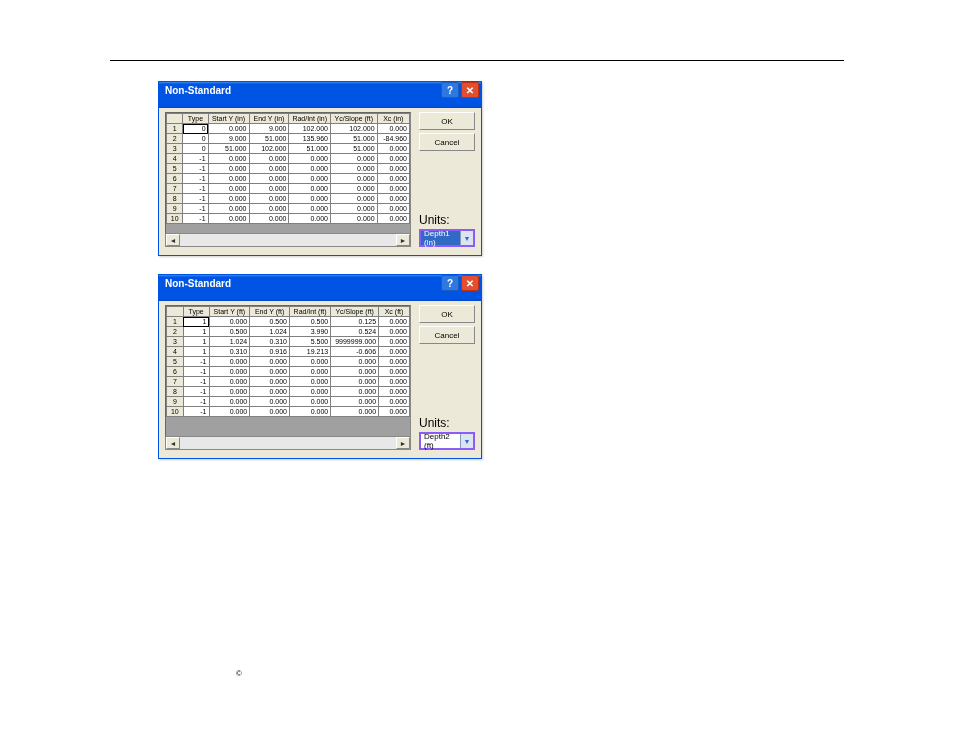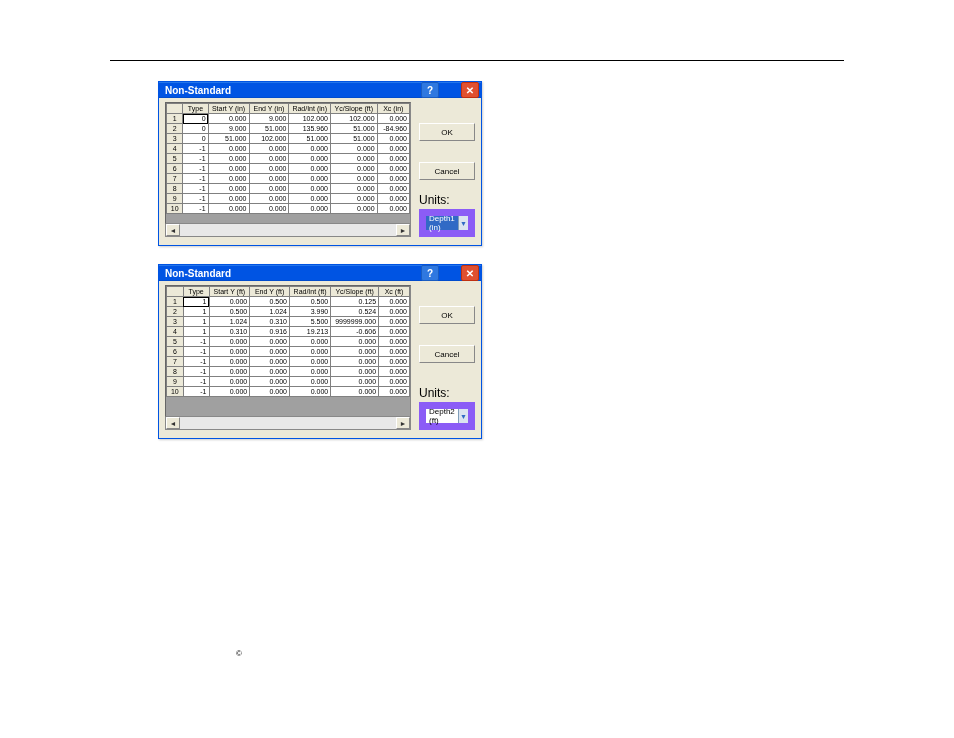--- a/index.html
+++ b/index.html
@@ -22,25 +22,24 @@
     border: 1px solid #0054E3;
     margin: 8px 0 18px 108px;
     background: #ECE9D8;
     box-shadow: 1px 1px 2px rgba(0,0,0,0.2);
   }
   .titlebar {
     height: 16px;
     background: linear-gradient(to bottom, #3C8CF0 0%, #0054E3 8%, #0054E3 92%, #0046C0 100%);
     display: flex;
     align-items: center;
-    padding: 0 2px 0 6px;
+    padding: 0 2px 10px 6px;
     color: #fff;
     font-weight: bold;
     font-size: 10px;
-    gap: 20px;
   }
   .titlebar .title-text { flex: 1; }
   .tbicon {
     width: 16px; height: 14px;
     margin-left: 2px;
     border-radius: 2px;
     display: flex; align-items: center; justify-content: center;
     font-size: 10px;
     cursor: pointer;
   }
@@ -124,28 +123,27 @@
   .btn {
     height: 16px;
     background: #ECE9D8;
     border: 1px solid #888;
     border-top-color: #fff;
     border-left-color: #fff;
     font-size: 8px;
     display: flex; align-items: center; justify-content: center;
     margin-bottom: 3px;
     cursor: pointer;
-    margin-top: 21px;
   }
   .units-block { }
   .units-label { font-size: 12px; margin-bottom: 2px; }
   .combo {
     height: 14px;
     display: flex;
-    border: 7px solid #8b5cf6;
+    border: 2px solid #8b5cf6;
     background: #fff;
     font-size: 8px;
     align-items: stretch;
   }
   .combo.sel .combo-text { background: #316AC5; color: #fff; }
   .combo-text { flex:1; padding: 0 3px; display: flex; align-items: center; }
   .combo-arrow {
     width: 12px;
     background: #DBE4F0;
     border-left: 1px solid #7F9DB9;

